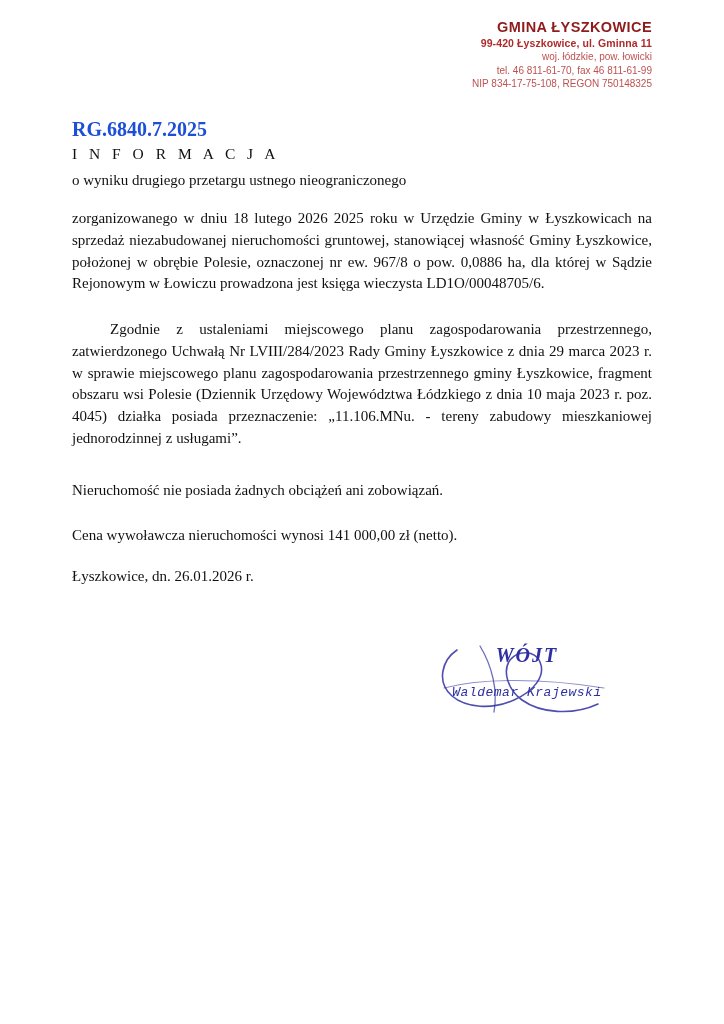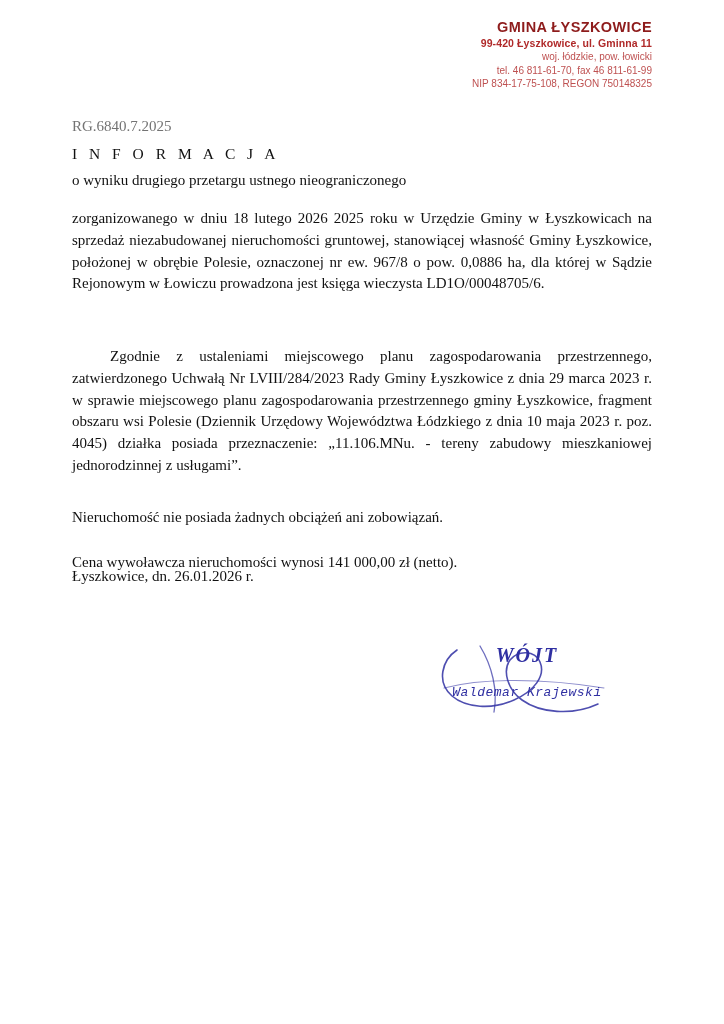--- a/index.html
+++ b/index.html
@@ -72,22 +72,23 @@
   }
   .stamp .fade {
     opacity: 0.82;
   }
 
   
   .refno {
     position: absolute;
     left: 0;
     top: 118px;
-    font-size: 15px;
-    color: #737373;
+    font-size: 20px;
+    color: #1d4ed8;
+    font-weight: bold;
   }
 
   
   .title-block {
     position: absolute;
     left: 0;
     top: 145px;
     width: 580px;
   }
   .title-main {
@@ -110,21 +111,20 @@
     font-size: 15px;
     color: #111;
   }
   .para {
     text-align: justify;
     line-height: 1.45;
     margin: 0 0 12px 0;
   }
   .para.indent {
     text-indent: 38px;
-    margin-top: 27px;
   }
   .para.tight {
     margin-bottom: 0;
   }
   .spacer-12 { height: 12px; }
   .spacer-18 { height: 18px; }
 
   
   .placedate {
     position: absolute;

